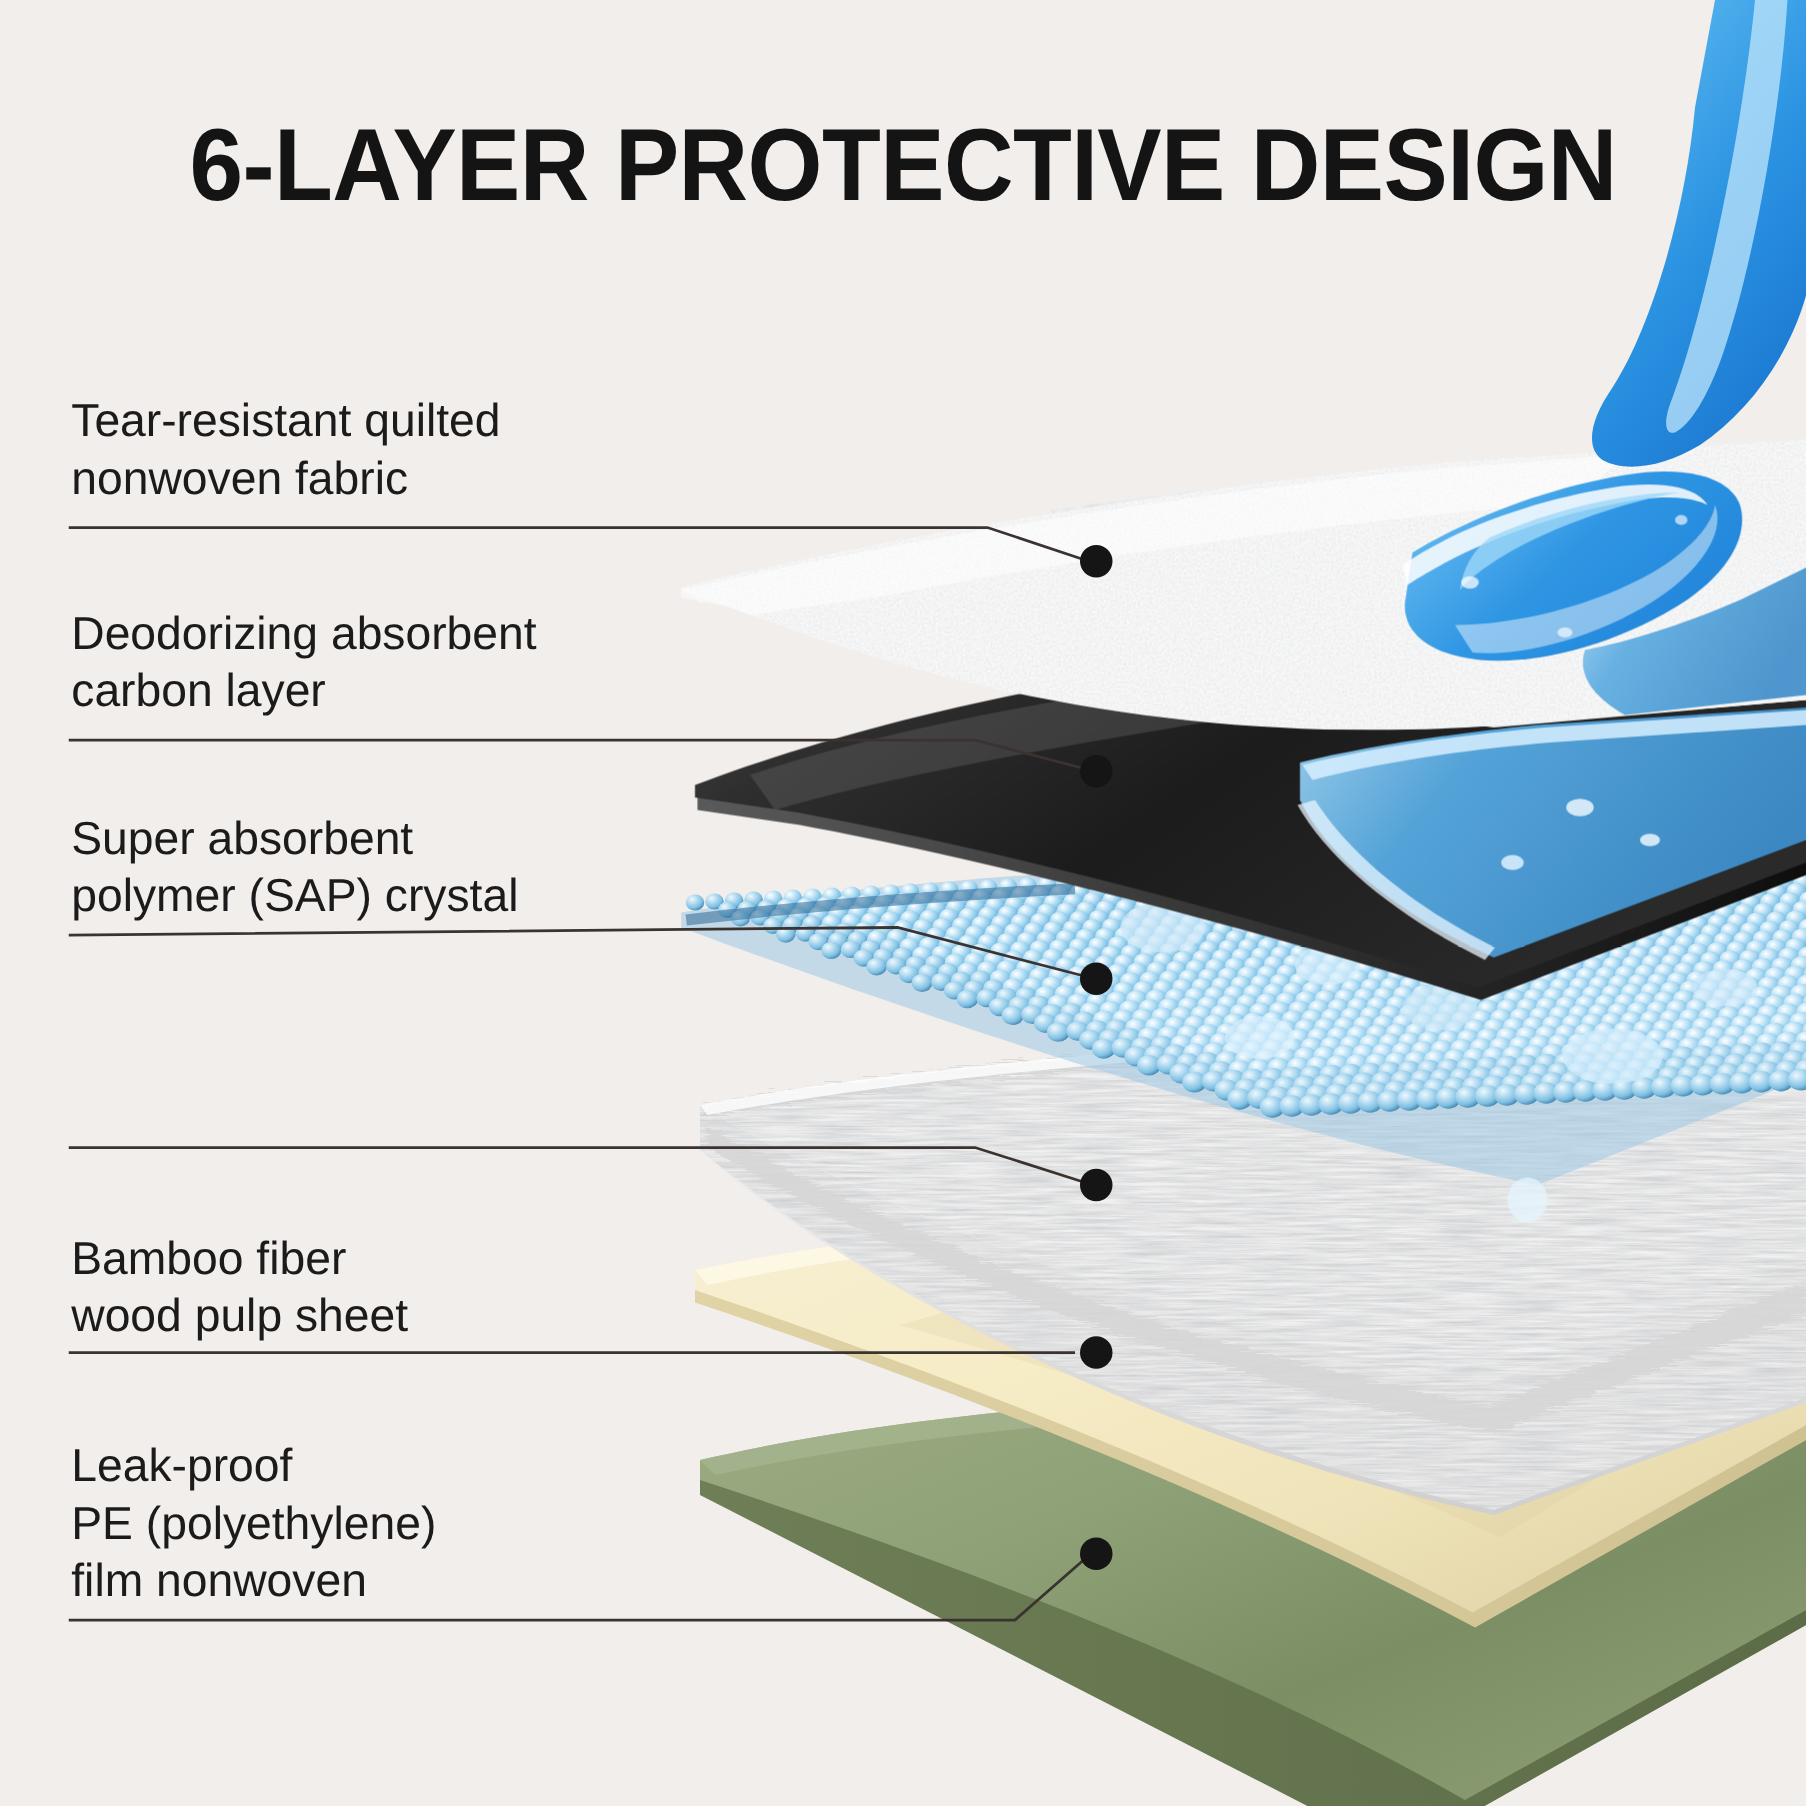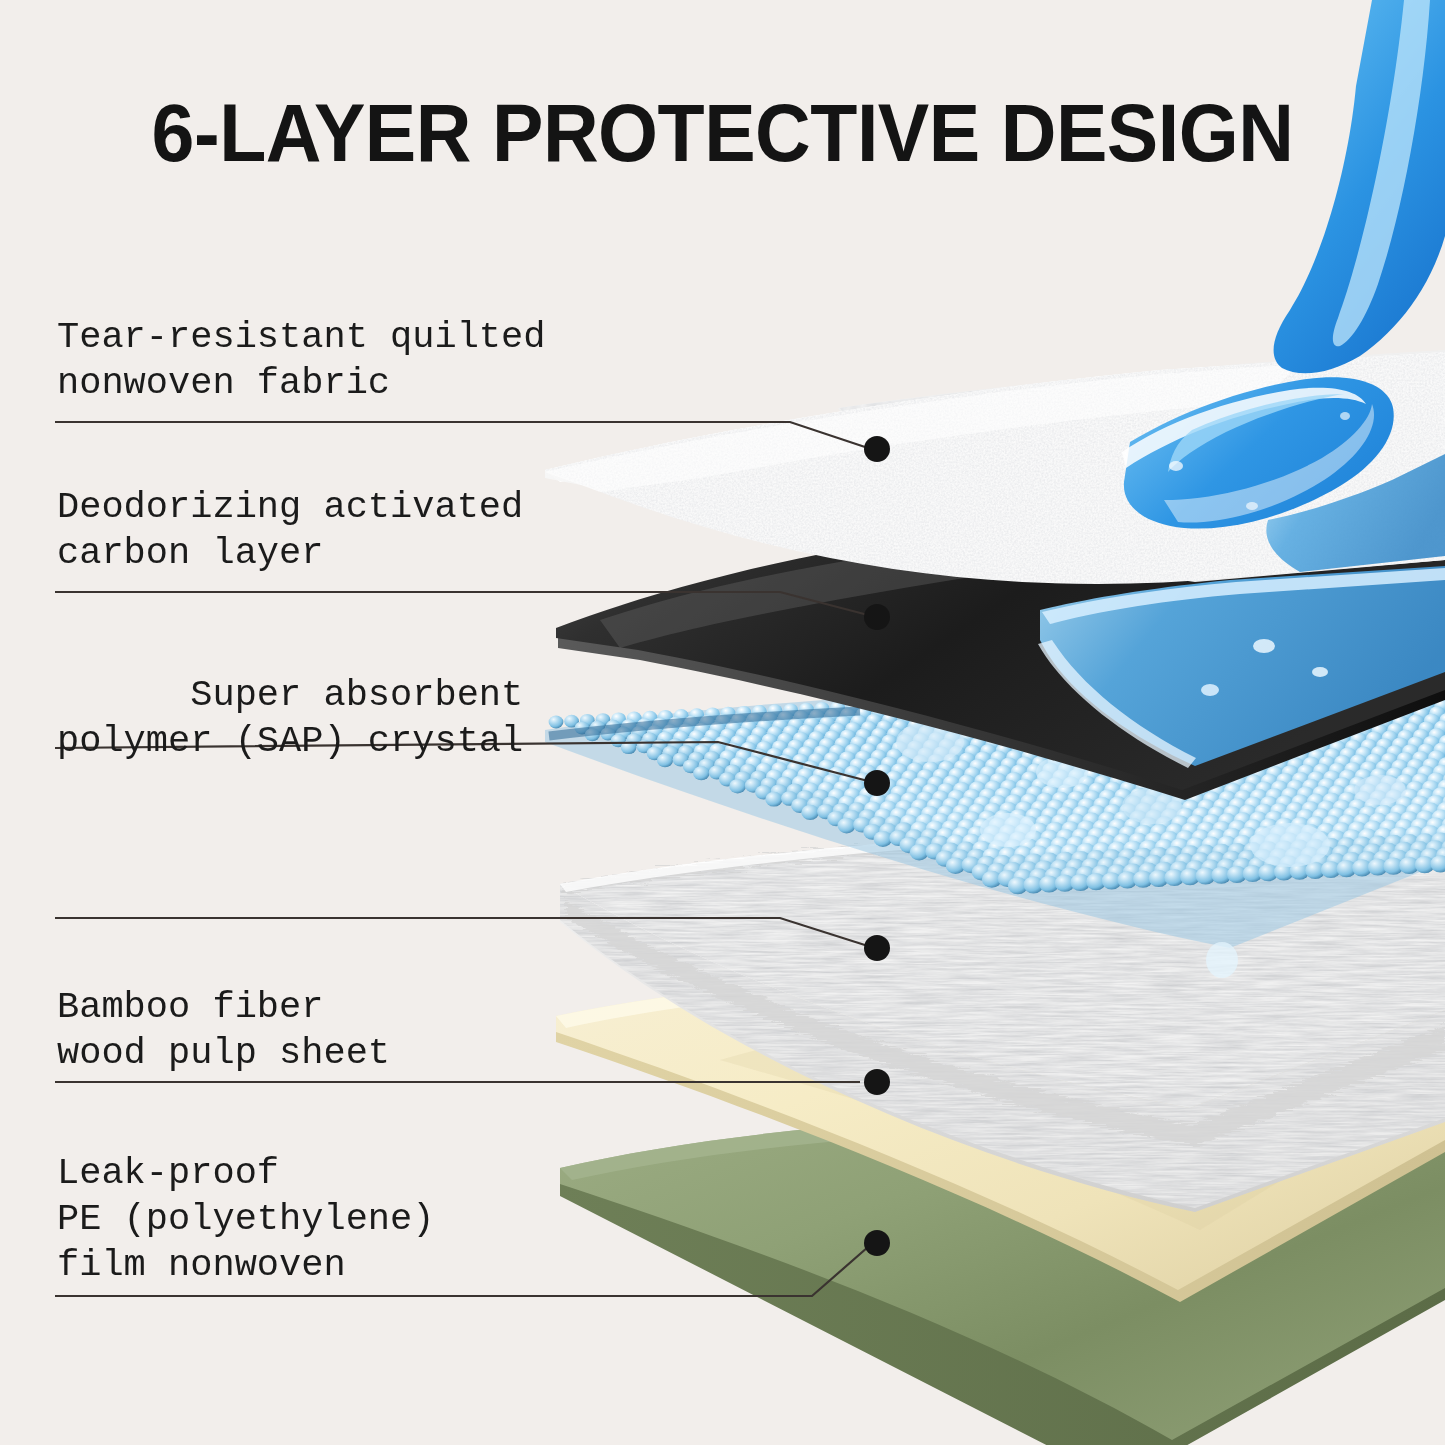--- a/index.html
+++ b/index.html
@@ -28,21 +28,20 @@
 
   
   .label{
     position:absolute;
     color:#1b1b1b;
     font-size:37px;
     line-height:46px;
     font-weight:400;
     white-space:pre-line;
     letter-spacing:0px;
-    font-family:Liberation Mono, monospace;
   }
 
   
   #leaders{position:absolute;left:0;top:0;width:1445px;height:1445px;pointer-events:none;}
 
   
   .art{position:absolute;left:0;top:0;width:1445px;height:1445px;}
   .art svg{display:block;}
 
   .dot{fill:#151515;}
@@ -1429,23 +1428,23 @@
     <g>
       <path class="lead" d="M55,1296 L812,1296 L868,1247"></path>
       <circle class="dot" cx="877" cy="1243" r="13"></circle>
     </g>
   </svg>
 
   <div class="title">6-LAYER PROTECTIVE DESIGN</div>
 
   <div class="label" style="left:57px;top:314px;">Tear-resistant quilted
 nonwoven fabric</div>
-  <div class="label" style="left:57px;top:484px;">Deodorizing activated
+  <div class="label" style="left:57px;top:484px;">Deodorizing absorbent
 carbon layer</div>
-  <div class="label" style="left:57px;top:672px;text-align:right;">Super absorbent
+  <div class="label" style="left:57px;top:648px;">Super absorbent
 polymer (SAP) crystal</div>
   <div class="label" style="left:57px;top:984px;">Bamboo fiber
 wood pulp sheet</div>
   <div class="label" style="left:57px;top:1150px;">Leak-proof
 PE (polyethylene)
 film nonwoven</div>
 
 </div>
 
 </body></html>

